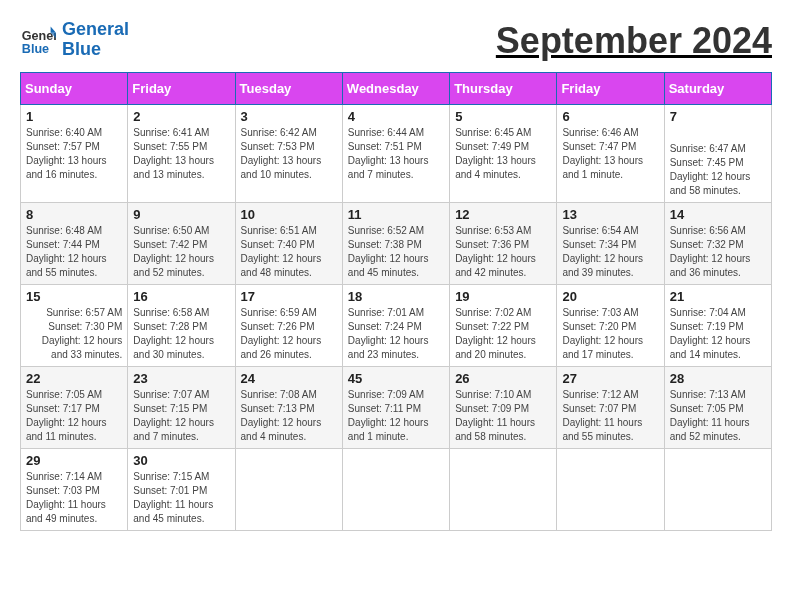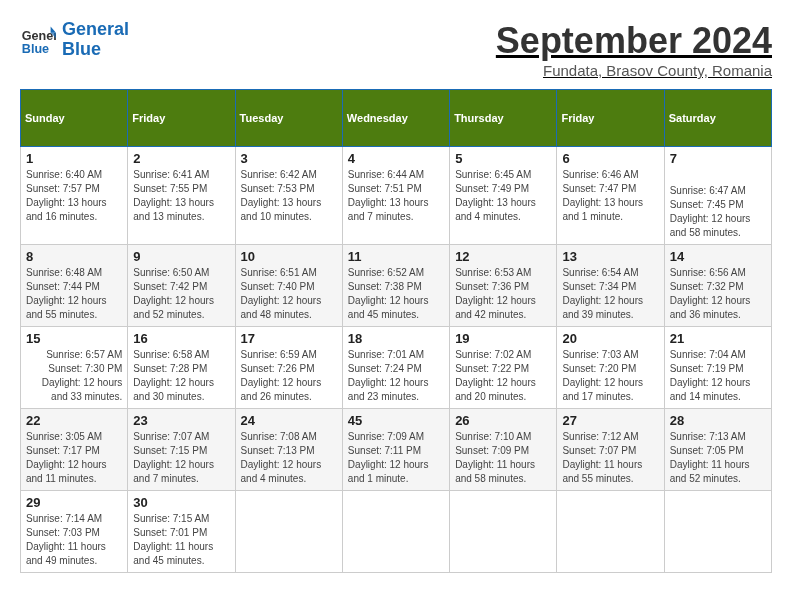--- a/index.html
+++ b/index.html
@@ -46,25 +46,25 @@
     .location-title {
       font-size: 15px;
       color: #555;
     }
     .calendar-table {
       width: 100%;
       border-collapse: collapse;
       font-size: 11px;
     }
     .calendar-table th {
-      background-color: #4d7c0f;
+      background-color: #d946ef;
       color: #fff;
-      padding: 22px 4px;
+      padding: 8px 4px;
       text-align: left;
-      font-size: 11px;
+      font-size: 13px;
       font-weight: bold;
       border: 1px solid #1a6bb5;
     }
     .calendar-table td {
       border: 1px solid #ccc;
       vertical-align: top;
       padding: 4px 5px;
       width: 107px;
       min-height: 80px;
       height: 80px;
@@ -106,21 +106,20 @@
       <div class="logo-text">
         <span>General</span>
       </div>
       <div class="logo-text">
         <span style="color:#1a6bb5;">Blue</span>
       </div>
     </div>
   </div>
   <div class="title-area">
     <div class="month-title">September 2024</div>
-    <div class="location-title">Fundata, Brasov County, Romania</div>
   </div>
 </div>
 
 <table class="calendar-table">
   <thead>
     <tr>
     <th>Sunday</th>
         <th>Friday</th>
         <th>Tuesday</th>
         <th>Wednesday</th>
@@ -279,21 +278,21 @@
           <span class="day-number">21</span>
           <div class="day-info" style="white-space: pre-line;">Sunrise: 7:04 AM
 Sunset: 7:19 PM
 Daylight: 12 hours
 and 14 minutes.</div>
         </td>
       </tr>
       <tr>
         <td>
           <span class="day-number">22</span>
-          <div class="day-info" style="white-space: pre-line;">Sunrise: 3:05 AM
+          <div class="day-info" style="white-space: pre-line;">Sunrise: 7:05 AM
 Sunset: 7:17 PM
 Daylight: 12 hours
 and 11 minutes.</div>
         </td>
         <td>
           <span class="day-number">23</span>
           <div class="day-info" style="white-space: pre-line;">Sunrise: 7:07 AM
 Sunset: 7:15 PM
 Daylight: 12 hours
 and 7 minutes.</div>

